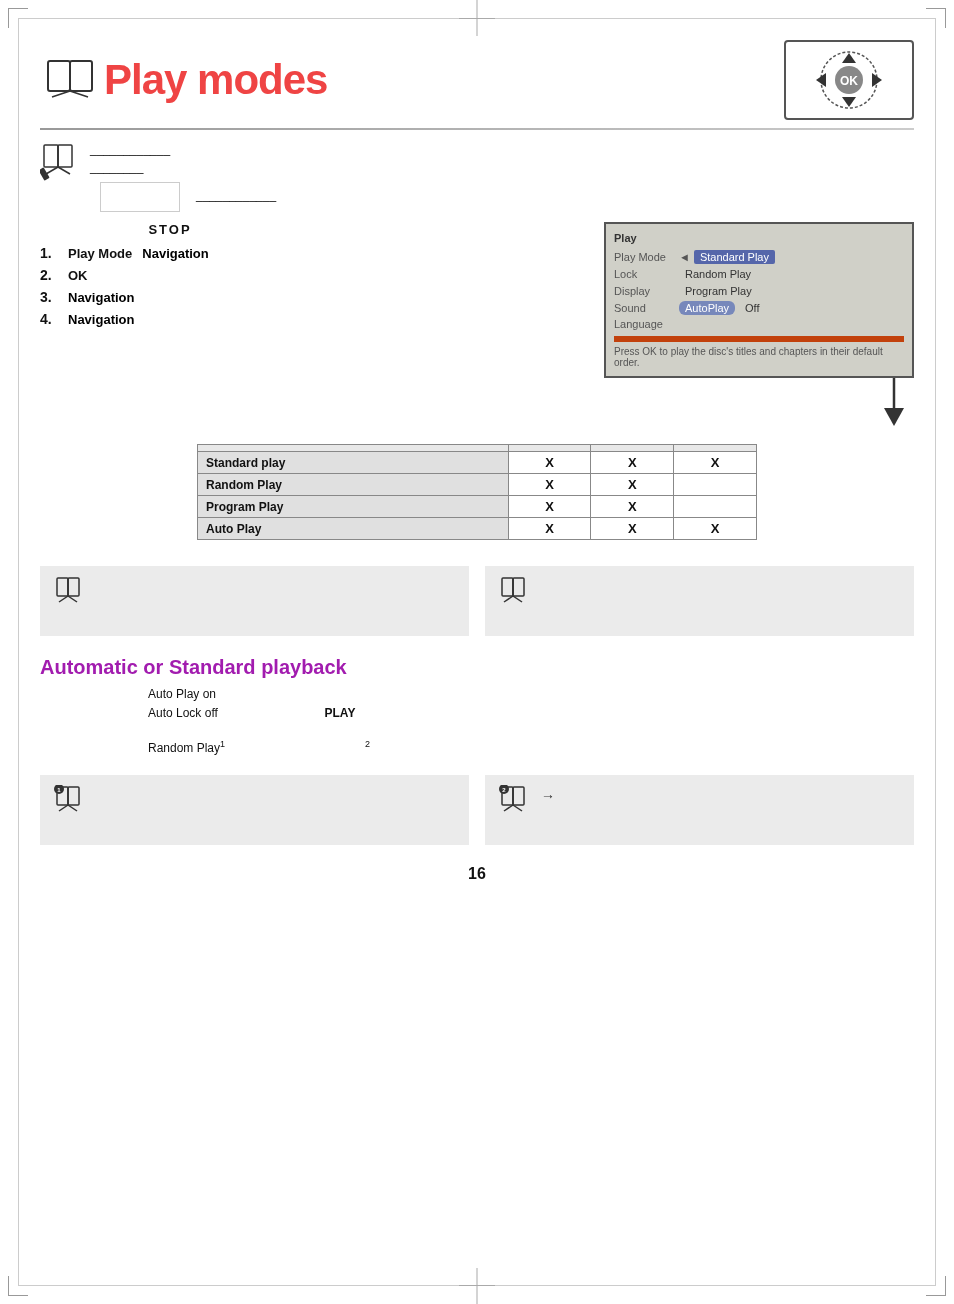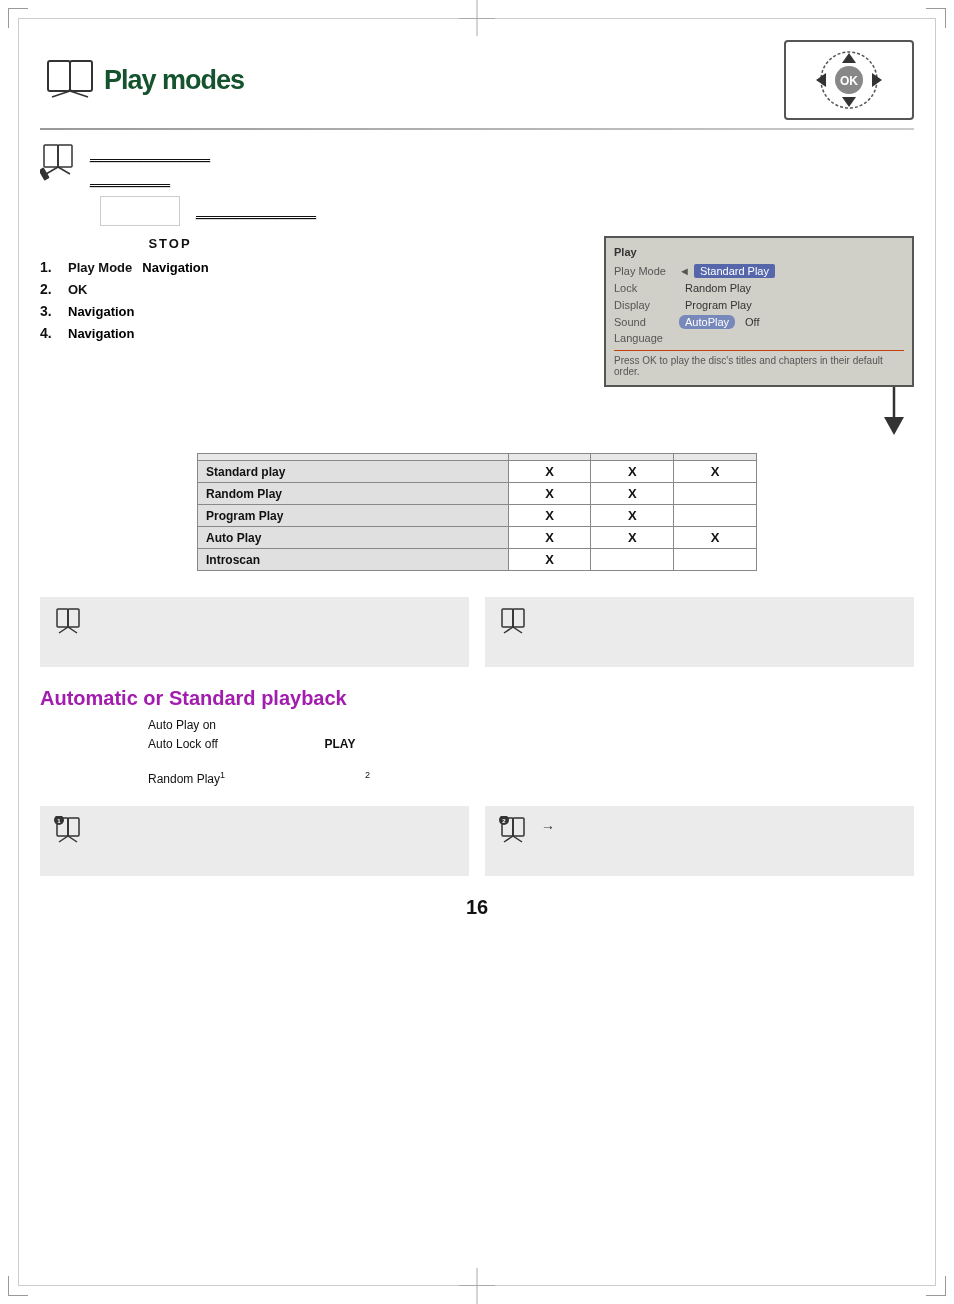--- a/index.html
+++ b/index.html
@@ -89,25 +89,25 @@
     .title-icon {
       display: flex;
       align-items: center;
     }
     .book-icon-lg {
       width: 60px;
       height: 50px;
       margin-right: 4px;
     }
     .title-text {
-      font-size: 27px;
+      font-size: 42px;
       font-weight: 900;
       font-family: Arial Black, Arial, sans-serif;
       letter-spacing: -1px;
-      color: #14532d;
+      color: #ef4444;
     }
 
     
     .ok-icon-box {
       border: 2px solid #555;
       width: 130px;
       height: 80px;
       display: flex;
       align-items: center;
       justify-content: center;
@@ -135,22 +135,21 @@
     }
     .intro-text-block {
       flex: 1;
     }
     .intro-line {
       display: flex;
       align-items: center;
       margin-bottom: 4px;
     }
     .underline-text {
-      text-decoration: underline;
-      font-size: 18px;
+      font-size: 12px;
       text-align: center;
     }
     .intro-box {
       border: 1px solid #ccc;
       width: 80px;
       height: 30px;
       margin-top: 4px;
       margin-left: 10px;
     }
     .step-row {
@@ -218,21 +217,21 @@
     }
     .menu-option.highlight {
       background: #7788bb;
       color: #fff;
       border-radius: 6px;
     }
     .menu-desc {
       font-size: 10px;
       color: #555;
       margin-top: 6px;
-      border-top: 1px solid #c2410c;
+      border-top: 6px solid #c2410c;
       padding-top: 4px;
     }
 
     
     .middle-section {
       display: flex;
       gap: 36px;
       margin-bottom: 16px;
       align-items: flex-start;
     }
@@ -324,21 +323,21 @@
       font-size: 12px;
       line-height: 1.6;
     }
     .section-sub .keyword {
       font-weight: bold;
     }
 
     
     .page-number {
       text-align: center;
-      font-size: 20px;
+      font-size: 16px;
       font-weight: bold;
       margin-top: 8px;
       margin-bottom: 8px;
     }
 
     
     .ok-nav-svg {
       width: 110px;
       height: 70px;
     }
@@ -548,26 +547,20 @@
           <td><span class="x-mark">X</span></td>
           <td><span class="x-mark">X</span></td>
           <td></td>
         </tr>
         <tr>
           <td class="row-label">Auto Play</td>
           <td><span class="x-mark">X</span></td>
           <td><span class="x-mark">X</span></td>
           <td><span class="x-mark">X</span></td>
         </tr>
-        <tr>
-          <td class="row-label">Introscan</td>
-          <td><span class="x-mark">X</span></td>
-          <td></td>
-          <td></td>
-        </tr>
       </tbody>
     </table>
   </div>
 
   <div class="notes-row">
     <div class="note-box">
       <svg class="note-book-icon" viewBox="0 0 32 32">
         <rect x="3" y="2" width="11" height="18" rx="1" fill="none" stroke="#333" stroke-width="1.5"></rect>
         <rect x="14" y="2" width="11" height="18" rx="1" fill="none" stroke="#333" stroke-width="1.5"></rect>
         <line x1="14" y1="3" x2="14" y2="19" stroke="#333" stroke-width="1"></line>

